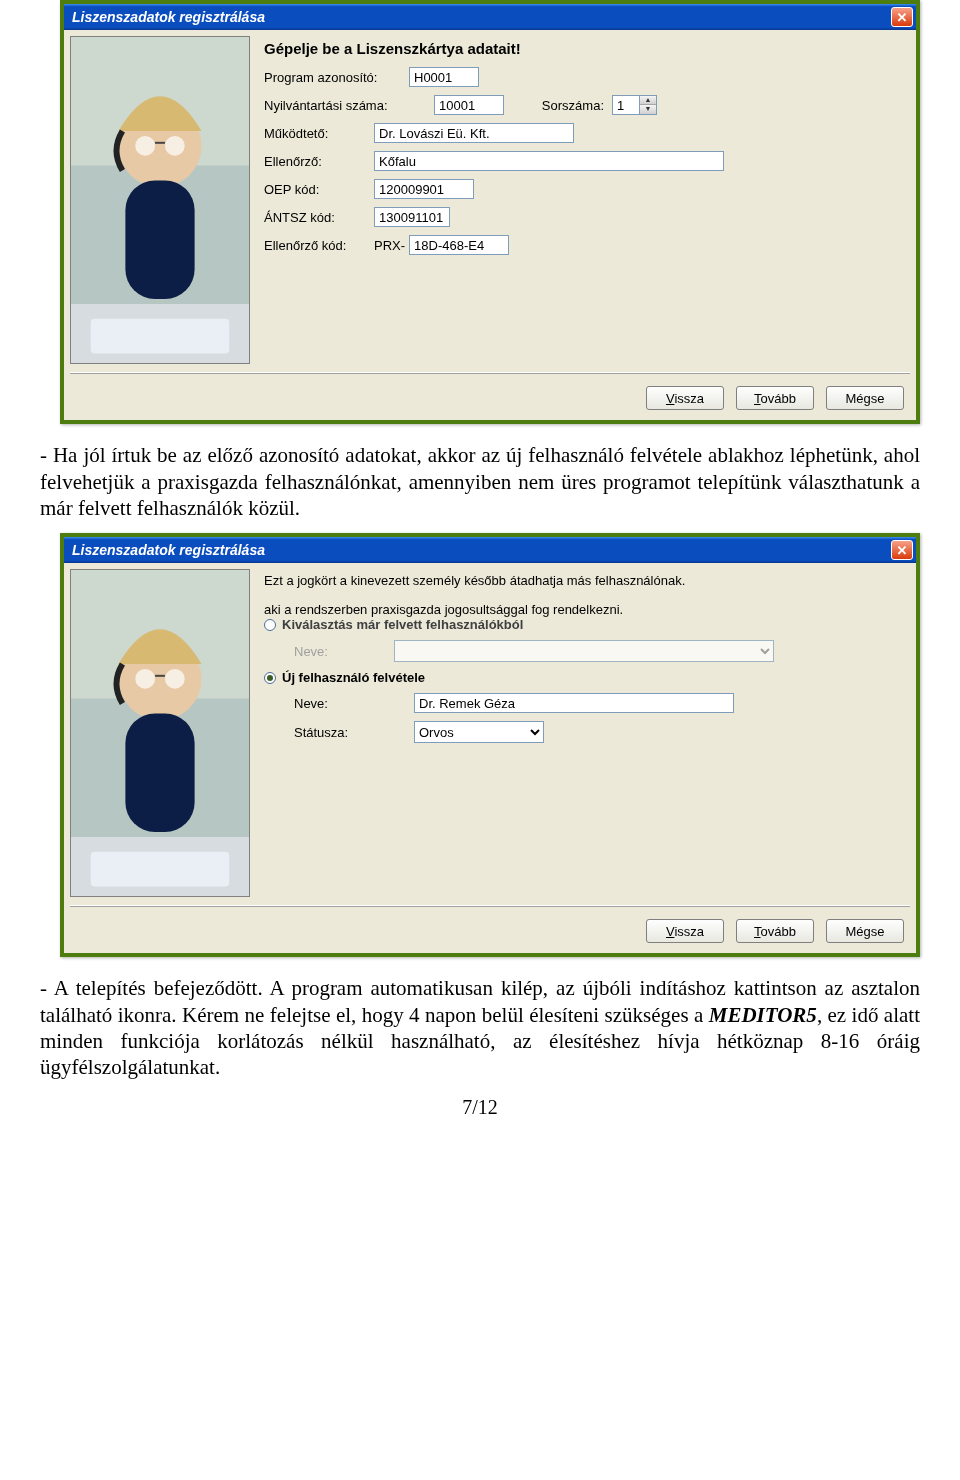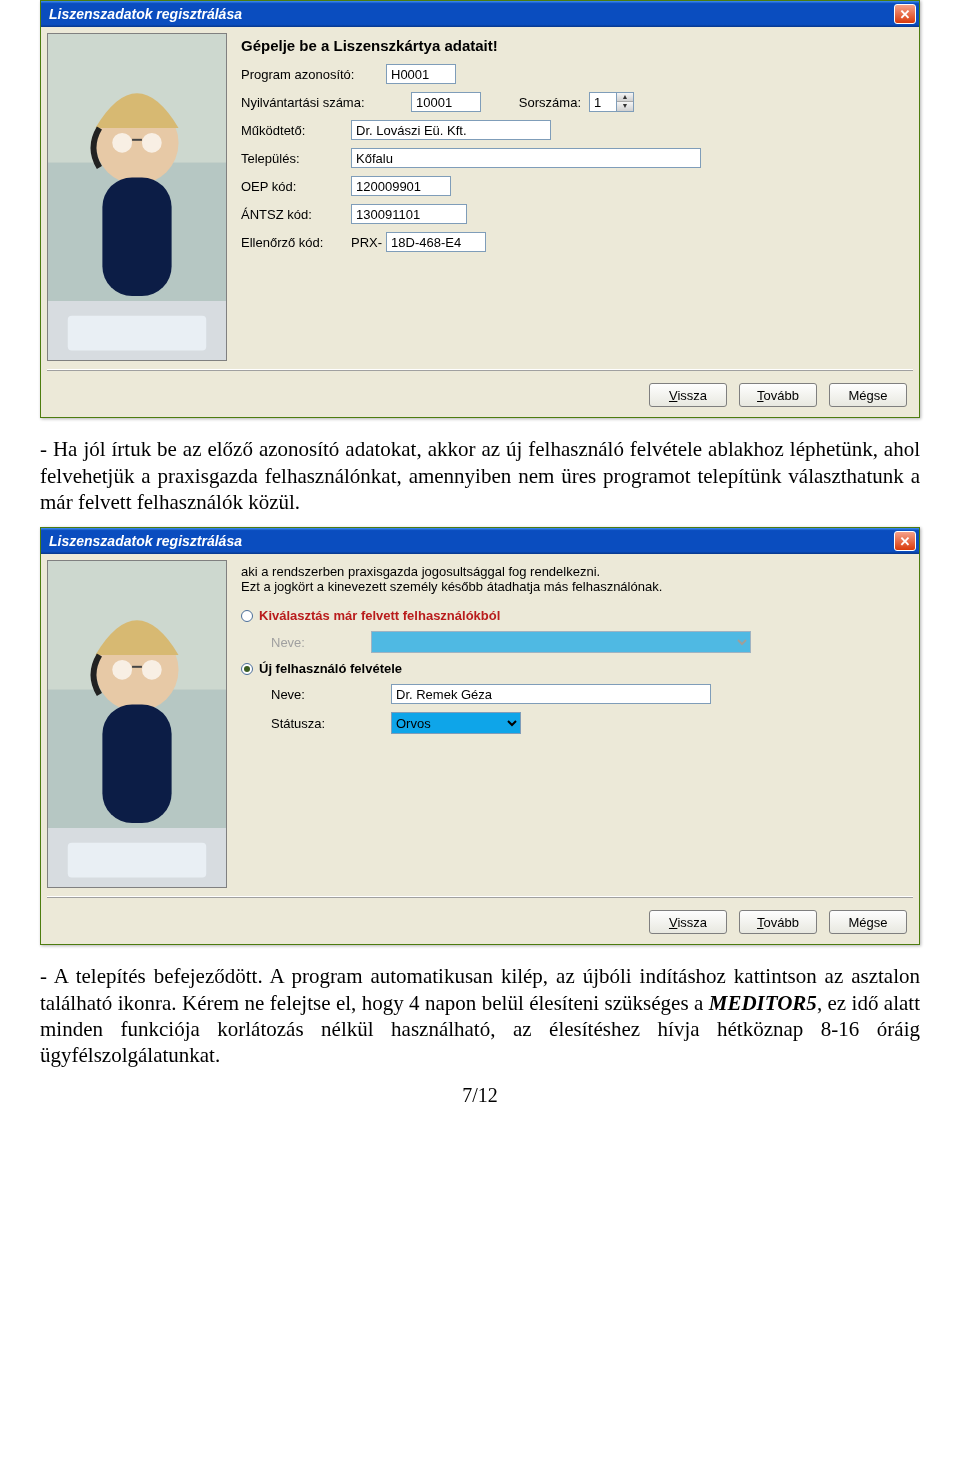--- a/index.html
+++ b/index.html
@@ -8,24 +8,25 @@
     background: #fff;
     font-family: "Tahoma", "Arial", sans-serif;
     font-size: 13px;
     color: #000;
     width: 960px;
   }
   .page { padding: 0 40px 20px; }
 
   
   .window {
-    border: 1px solid #4d7c0f;
+    border: 4px solid #4d7c0f;
     background: #ece9d8;
     margin-bottom: 18px;
     box-shadow: 1px 1px 3px rgba(0,0,0,0.3);
+    margin-left: 20px;
   }
   .titlebar {
     display: flex;
     align-items: center;
     justify-content: space-between;
     height: 26px;
     background: linear-gradient(to bottom, #3f8ef0 0%, #0a4dbf 10%, #0a4dbf 90%, #07368a 100%);
     color: #fff;
     font-weight: bold;
     font-size: 14px;
@@ -81,21 +82,21 @@
     font-size: 7px; line-height: 7px;
     text-align: center; color: #333;
     border-bottom: 1px solid #a8a8a8;
     cursor: pointer;
   }
   .spinbtns div:last-child { border-bottom: none; }
   select.combo {
     font: inherit;
     border: 1px solid #7f9db9;
     height: 22px;
-    background: #0ea5e9;
+    background: #ffffff;
   }
   .prefix { margin-right: 4px; }
   .disabled { color: #a0a0a0; }
 
   .hr { border-top: 1px solid #fff; border-bottom: 1px solid #a0a0a0; height: 0; margin: 2px 6px 8px; }
 
   .btnbar {
     display: flex;
     justify-content: flex-end;
     gap: 12px;
@@ -112,21 +113,21 @@
   }
   .btn u { text-decoration: underline; }
 
   .radio {
     width: 12px; height: 12px; border: 1px solid #4b6e99; border-radius: 50%;
     display: inline-flex; align-items: center; justify-content: center;
     margin-right: 6px; vertical-align: middle; background: #fff;
   }
   .radio.checked::after { content:""; width:6px;height:6px;border-radius:50%;background:#3b5d22; }
   .radiolabel { font-weight: bold; }
-  .radiolabel.disabled { color: #b91c1c; }
+  .radiolabel.disabled { color: #404040; }
 
   
   .para {
     font-family: "Times New Roman", serif;
     font-size: 21px;
     line-height: 1.25;
     text-align: justify;
     margin: 10px 0 12px;
   }
   .bolditalic { font-weight: bold; font-style: italic; }
@@ -184,32 +185,32 @@
             </span>
           </span>
         </div>
 
         <div class="row">
           <span class="lbl w3">Működtető:</span>
           <input class="tx" style="width: 200px;" value="Dr. Lovászi Eü. Kft.">
         </div>
 
         <div class="row">
-          <span class="lbl w3">Település:</span>
+          <span class="lbl w3">Ellenőrző:</span>
           <input class="tx" style="width: 350px;" value="Kőfalu">
         </div>
 
         <div class="row">
           <span class="lbl w3">OEP kód:</span>
           <input class="tx" style="width: 100px;" value="120009901">
         </div>
 
         <div class="row">
           <span class="lbl w3">ÁNTSZ kód:</span>
-          <input class="tx" style="width: 116px;" value="130091101">
+          <input class="tx" style="width: 76px;" value="130091101">
         </div>
 
         <div class="row">
           <span class="lbl w3">Ellenőrző kód:</span>
           <span class="prefix">PRX-</span>
           <input class="tx" style="width: 100px;" value="18D-468-E4">
         </div>
       </div>
     </div>
     <div class="hr"></div>
@@ -241,22 +242,22 @@
           <path d="M48 95 q42 -70 84 0" fill="#d7b972"></path>
           <circle cx="75" cy="110" r="10" fill="#fff" opacity="0.7"></circle>
           <circle cx="105" cy="110" r="10" fill="#fff" opacity="0.7"></circle>
           <rect x="85" y="106" width="10" height="2" fill="#444"></rect>
           <path d="M52 95 q-12 20 0 40" stroke="#222" stroke-width="6" fill="none"></path>
           <rect x="0" y="270" width="180" height="60" fill="#d7dce0"></rect>
           <rect x="20" y="285" width="140" height="35" rx="4" fill="#e9eff4"></rect>
         </svg>
       </div>
       <div class="form">
+        <div style="margin-bottom:14px">Ezt a jogkört a kinevezett személy később átadhatja más felhasználónak.</div>
         <div>aki a rendszerben praxisgazda jogosultsággal fog rendelkezni.</div>
-        <div style="margin-bottom:14px">Ezt a jogkört a kinevezett személy később átadhatja más felhasználónak.</div>
 
         <div class="row">
           <span class="radio"></span>
           <span class="radiolabel disabled">Kiválasztás már felvett felhasználókból</span>
         </div>
         <div class="row" style="padding-left:30px">
           <span class="lbl disabled" style="width:100px">Neve:</span>
           <select class="combo" style="width:380px" disabled=""></select>
         </div>
 

